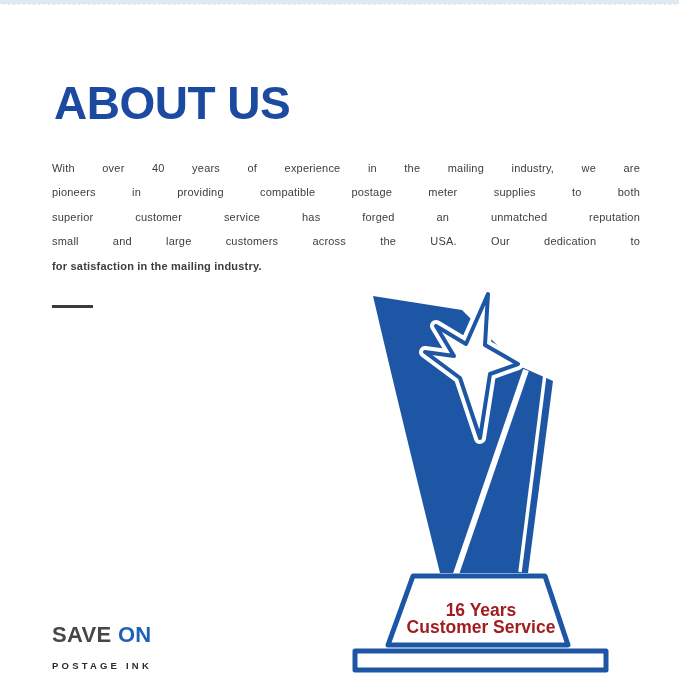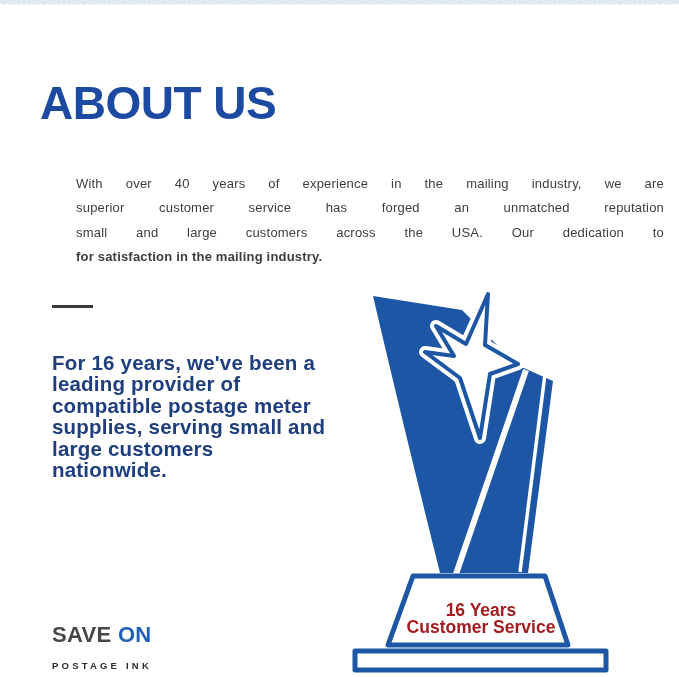--- a/index.html
+++ b/index.html
@@ -13,35 +13,34 @@
   }
   .top-strip {
     position: absolute;
     left: 0; top: 0;
     width: 100%; height: 4px;
     background: var(--strip, #dfe9f1);
     border-bottom: 1px dashed #ffffff;
   }
   .heading {
     position: absolute;
-    left: 40px; top: 76px;
+    left: 54px; top: 76px;
     font-size: 46px;
     font-weight: bold;
     letter-spacing: -0.5px;
     color: var(--heading, #1b4aa0);
   }
   .about {
     position: absolute;
-    left: 52px; top: 172px;
+    left: 52px; top: 156px;
     width: 588px;
-    font-size: 13px;
+    font-size: 11px;
     line-height: 24.4px;
     letter-spacing: 0.2px;
     color: var(--body, #3d3d3d);
-    margin-left: 24px;
   }
   .about-line { text-align: justify; text-align-last: justify; }
   .about-line.last { text-align-last: left; font-weight: bold; }
   .dash {
     position: absolute;
     left: 52px; top: 305px;
     width: 41px; height: 3px;
     background: #3a3a3a;
   }
   .highlight {
@@ -94,35 +93,28 @@
 <body>
 
 <div class="page">
 
   <div class="top-strip"></div>
 
   <div class="heading">ABOUT US</div>
 
   <div class="about">
     <div class="about-line">With over 40 years of experience in the mailing industry, we are</div>
+    <div class="about-line">pioneers in providing compatible postage meter supplies to both</div>
     <div class="about-line">superior customer service has forged an unmatched reputation</div>
     <div class="about-line">small and large customers across the USA. Our dedication to</div>
     <div class="about-line last">for satisfaction in the mailing industry.</div>
   </div>
 
   <div class="dash"></div>
 
-  <div class="highlight">
-    <div>For 16 years, we've been a</div>
-    <div>leading provider of</div>
-    <div>compatible postage meter</div>
-    <div>supplies, serving small and</div>
-    <div>large customers</div>
-    <div>nationwide.</div>
-  </div>
 
   <svg class="trophy-svg" viewBox="0 0 290 385" aria-hidden="true">
 
     <path class="t-blue" d="M 21,6 L 110,20 L 165,75 L 201,91 L 176,283 L 88,283 Q 50,130 21,6 Z"></path>
 
     <path class="t-gap" stroke-width="6" d="M 174,80 L 104,284"></path>
     <path class="t-gap" stroke-width="3.5" d="M 193,84 L 168,282"></path>
 
     <polygon class="t-halo" points="136,4 133,55 166,74 138,84 128,148 108,88 73,62 102,66 84,36 114,54"></polygon>
     <polygon class="t-star" points="136,4 133,55 166,74 138,84 128,148 108,88 73,62 102,66 84,36 114,54"></polygon>

